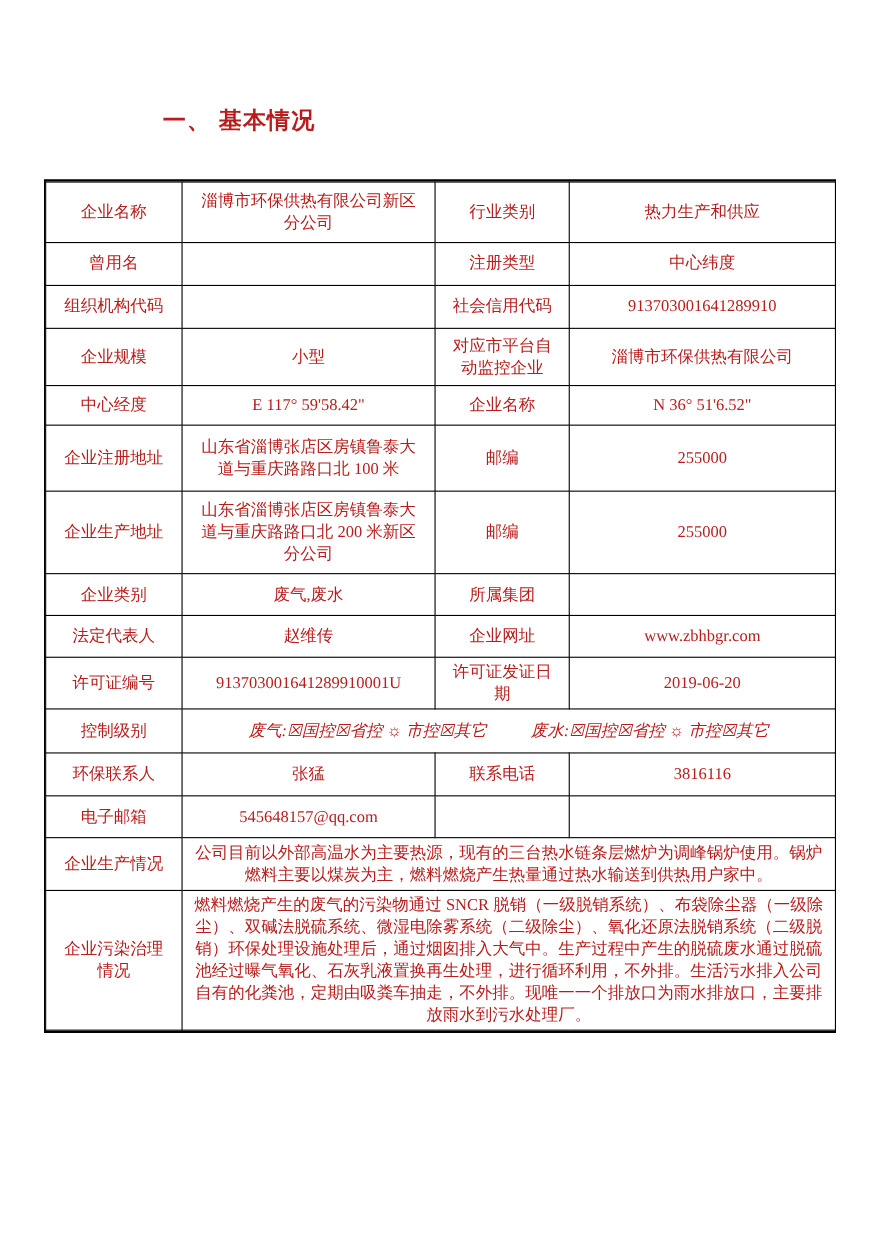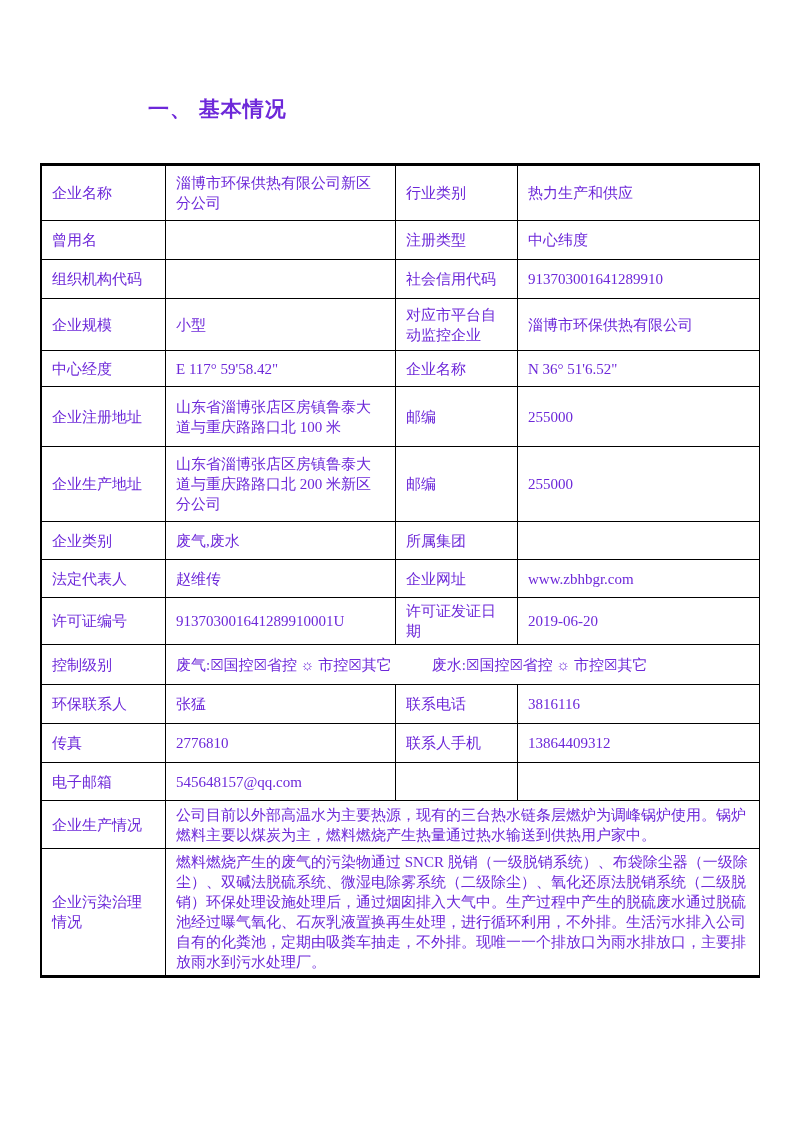--- a/index.html
+++ b/index.html
@@ -1,57 +1,58 @@
 <!DOCTYPE html>
 <html><head>
 <meta charset="utf-8">
 <style>
   html,body{margin:0;padding:0;background:#fff;}
   .page{
     position:relative;
     width:800px;height:1131px;
     background:#ffffff;
     font-family:"Liberation Serif","DejaVu Serif",serif;
-    color:#6d28d9;
+    color:#b91c1c;
     overflow:hidden;
   }
   .doc-title{
     position:absolute;
     left:148px;top:95px;
     font-family:"Liberation Sans","DejaVu Sans",sans-serif;
     font-weight:bold;
     font-size:21px;
     letter-spacing:1px;
     white-space:pre;
   }
   .table-wrap{
     position:absolute;
     left:40px;top:163px;
     width:718px;
     border:1px solid #000;
     border-top-width:2px;
     border-bottom-width:2px;
+    text-align:center;
   }
   table.info{
     width:100%;
     border-collapse:collapse;
     table-layout:fixed;
   }
   table.info td{
     border:1px solid #000;
     padding:3px 10px;
     font-size:15px;
     line-height:20px;
     vertical-align:middle;
     word-break:break-all;
     overflow:hidden;
   }
   td.lbl{background:#fff;}
   td.val{background:#fff;}
-  .ctrl-part{white-space:nowrap;}
+  .ctrl-part{white-space:nowrap;font-style:italic;}
   .ctrl-gap{display:inline-block;width:40px;}
 </style>
 </head>
 <body>
 
 <div class="page">
 
   <div class="doc-title">一、 基本情况</div>
 
   <div class="table-wrap">
@@ -128,26 +129,20 @@
           <td class="val" colspan="3">
             <span class="ctrl-part">废气:☒国控☒省控 ☼ 市控☒其它</span><span class="ctrl-gap"></span><span class="ctrl-part">废水:☒国控☒省控 ☼ 市控☒其它</span>
           </td>
         </tr>
         <tr style="height:39px">
           <td class="lbl">环保联系人</td>
           <td class="val">张猛</td>
           <td class="lbl">联系电话</td>
           <td class="val">3816116</td>
         </tr>
-        <tr style="height:39px">
-          <td class="lbl">传真</td>
-          <td class="val">2776810</td>
-          <td class="lbl">联系人手机</td>
-          <td class="val">13864409312</td>
-        </tr>
         <tr style="height:38px">
           <td class="lbl">电子邮箱</td>
           <td class="val">545648157@qq.com</td>
           <td class="lbl"></td>
           <td class="val"></td>
         </tr>
         <tr style="height:48px">
           <td class="lbl">企业生产情况</td>
           <td class="val" colspan="3">公司目前以外部高温水为主要热源，现有的三台热水链条层燃炉为调峰锅炉使用。锅炉燃料主要以煤炭为主，燃料燃烧产生热量通过热水输送到供热用户家中。</td>
         </tr>

